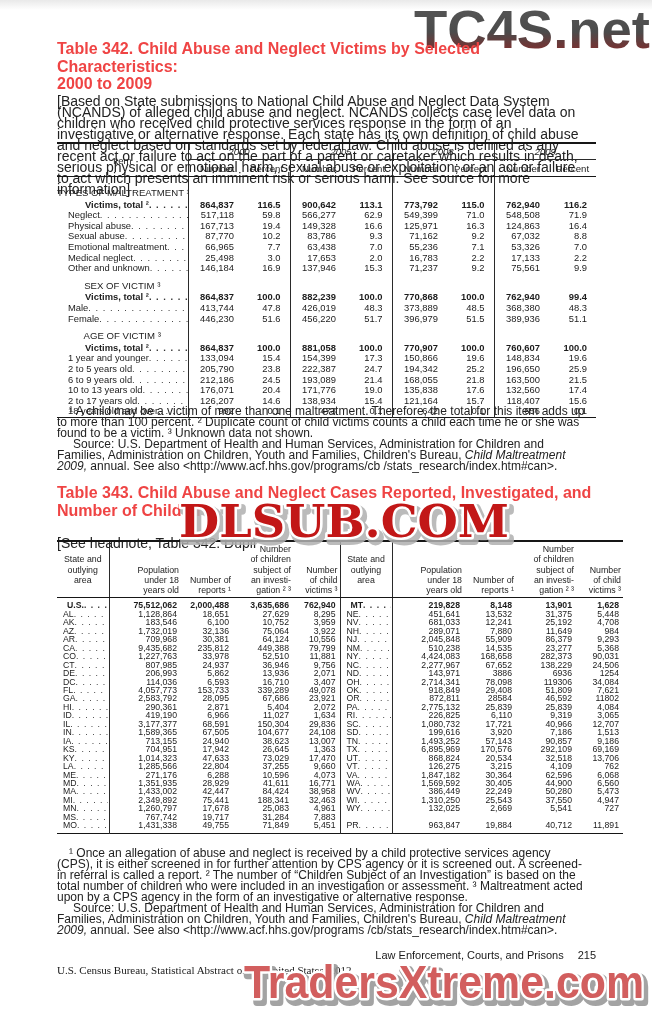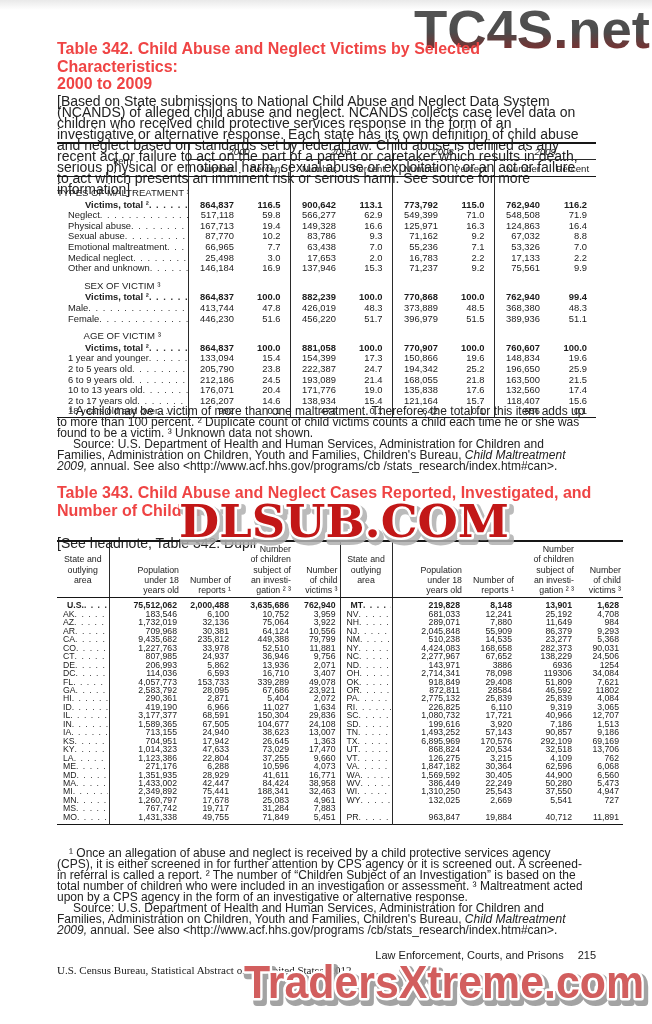--- a/index.html
+++ b/index.html
@@ -517,20 +517,42 @@
           </div>
         </td>
         <td class="">219,828</td>
         <td class="">8,148</td>
         <td class="">13,901</td>
         <td class="">1,628</td>
       </tr>
       <tr class="">
         <td class="state vline">
           <div class="itemflex">
+            <span class="lbl">AL</span>
+            <span class="leader"></span>
+          </div>
+        </td>
+        <td class="">1,128,864</td>
+        <td class="">18,651</td>
+        <td class="">27,629</td>
+        <td class="vline">8,295</td>
+        <td class="state vline">
+          <div class="itemflex">
+            <span class="lbl">NE</span>
+            <span class="leader"></span>
+          </div>
+        </td>
+        <td class="">451,641</td>
+        <td class="">13,532</td>
+        <td class="">31,375</td>
+        <td class="">5,448</td>
+      </tr>
+      <tr class="">
+        <td class="state vline">
+          <div class="itemflex">
             <span class="lbl">AK</span>
             <span class="leader"></span>
           </div>
         </td>
         <td class="">183,546</td>
         <td class="">6,100</td>
         <td class="">10,752</td>
         <td class="vline">3,959</td>
         <td class="state vline">
           <div class="itemflex">
@@ -895,21 +917,21 @@
         <td class="">32,518</td>
         <td class="">13,706</td>
       </tr>
       <tr class="">
         <td class="state vline">
           <div class="itemflex">
             <span class="lbl">LA</span>
             <span class="leader"></span>
           </div>
         </td>
-        <td class="">1,123,386</td>
+        <td class="">1,285,566</td>
         <td class="">22,804</td>
         <td class="">37,255</td>
         <td class="vline">9,660</td>
         <td class="state vline">
           <div class="itemflex">
             <span class="lbl">VT</span>
             <span class="leader"></span>
           </div>
         </td>
         <td class="">126,275</td>

